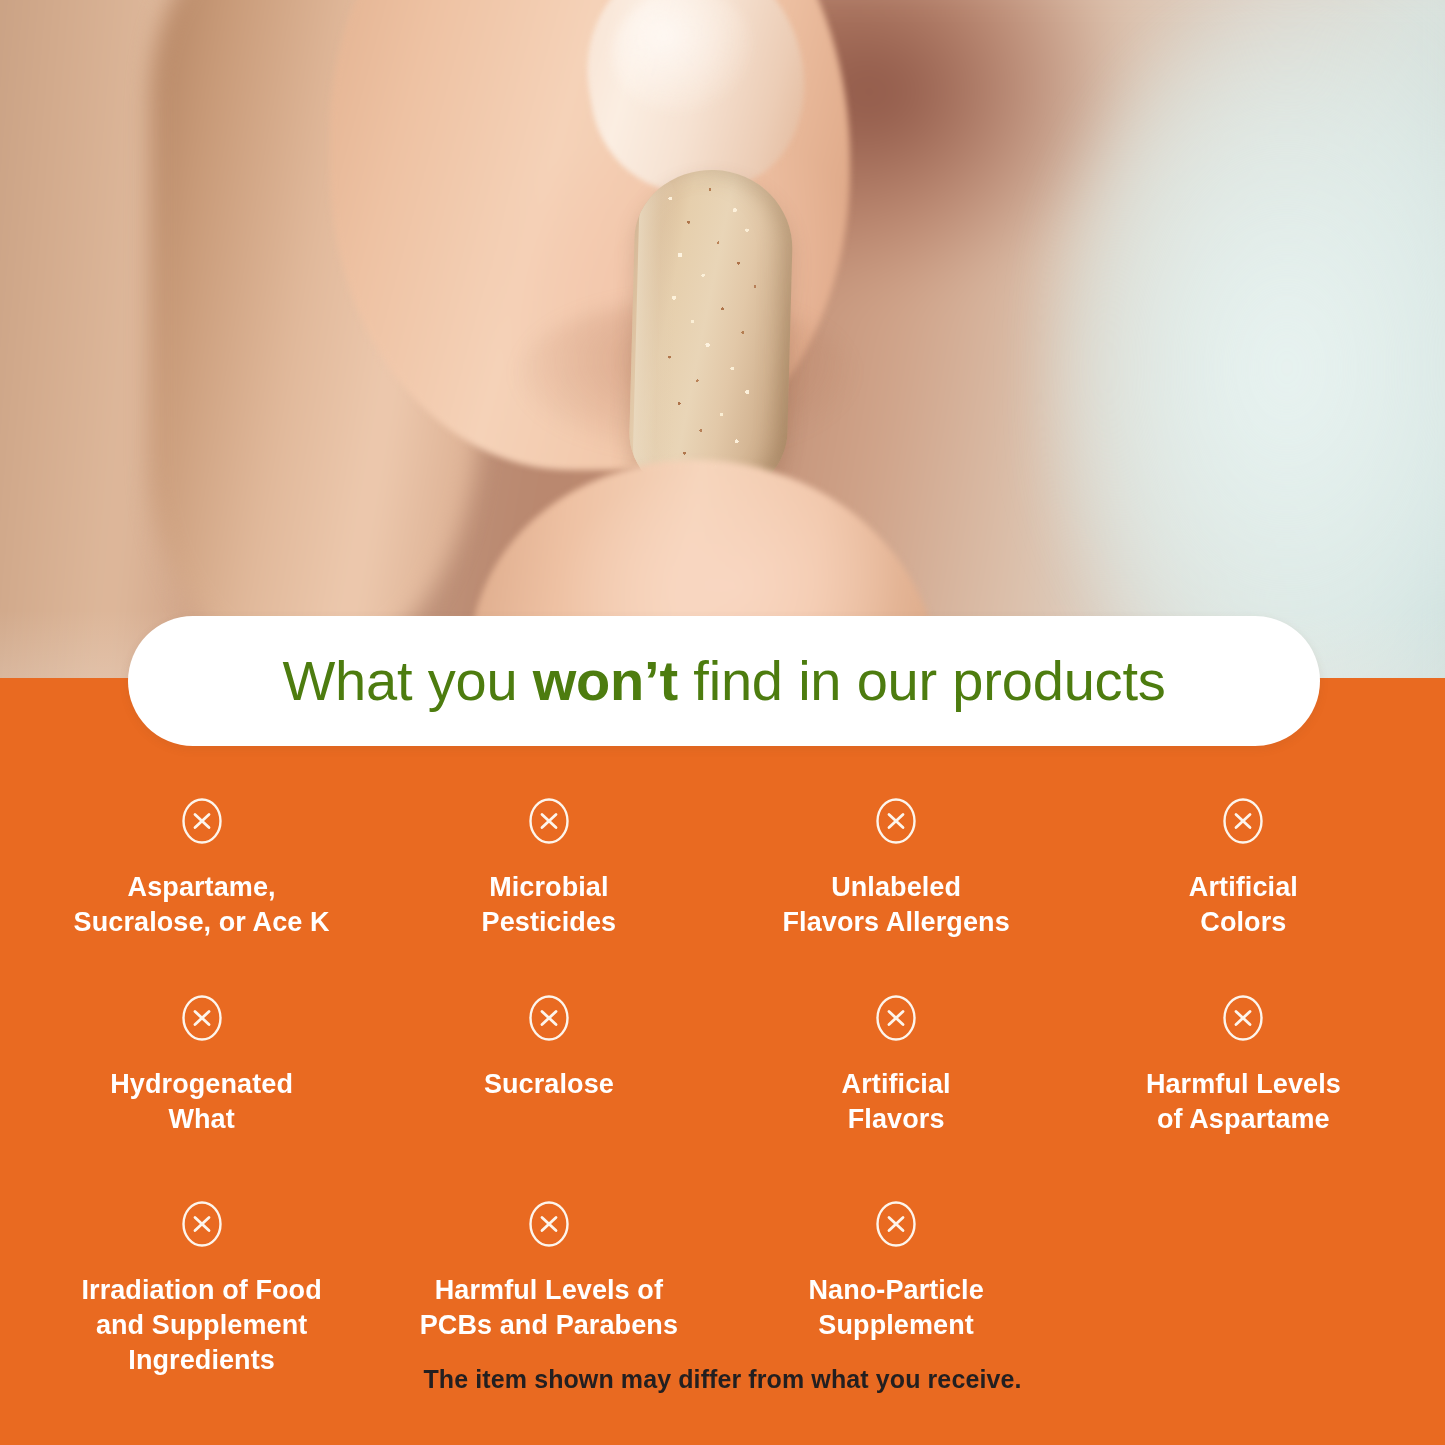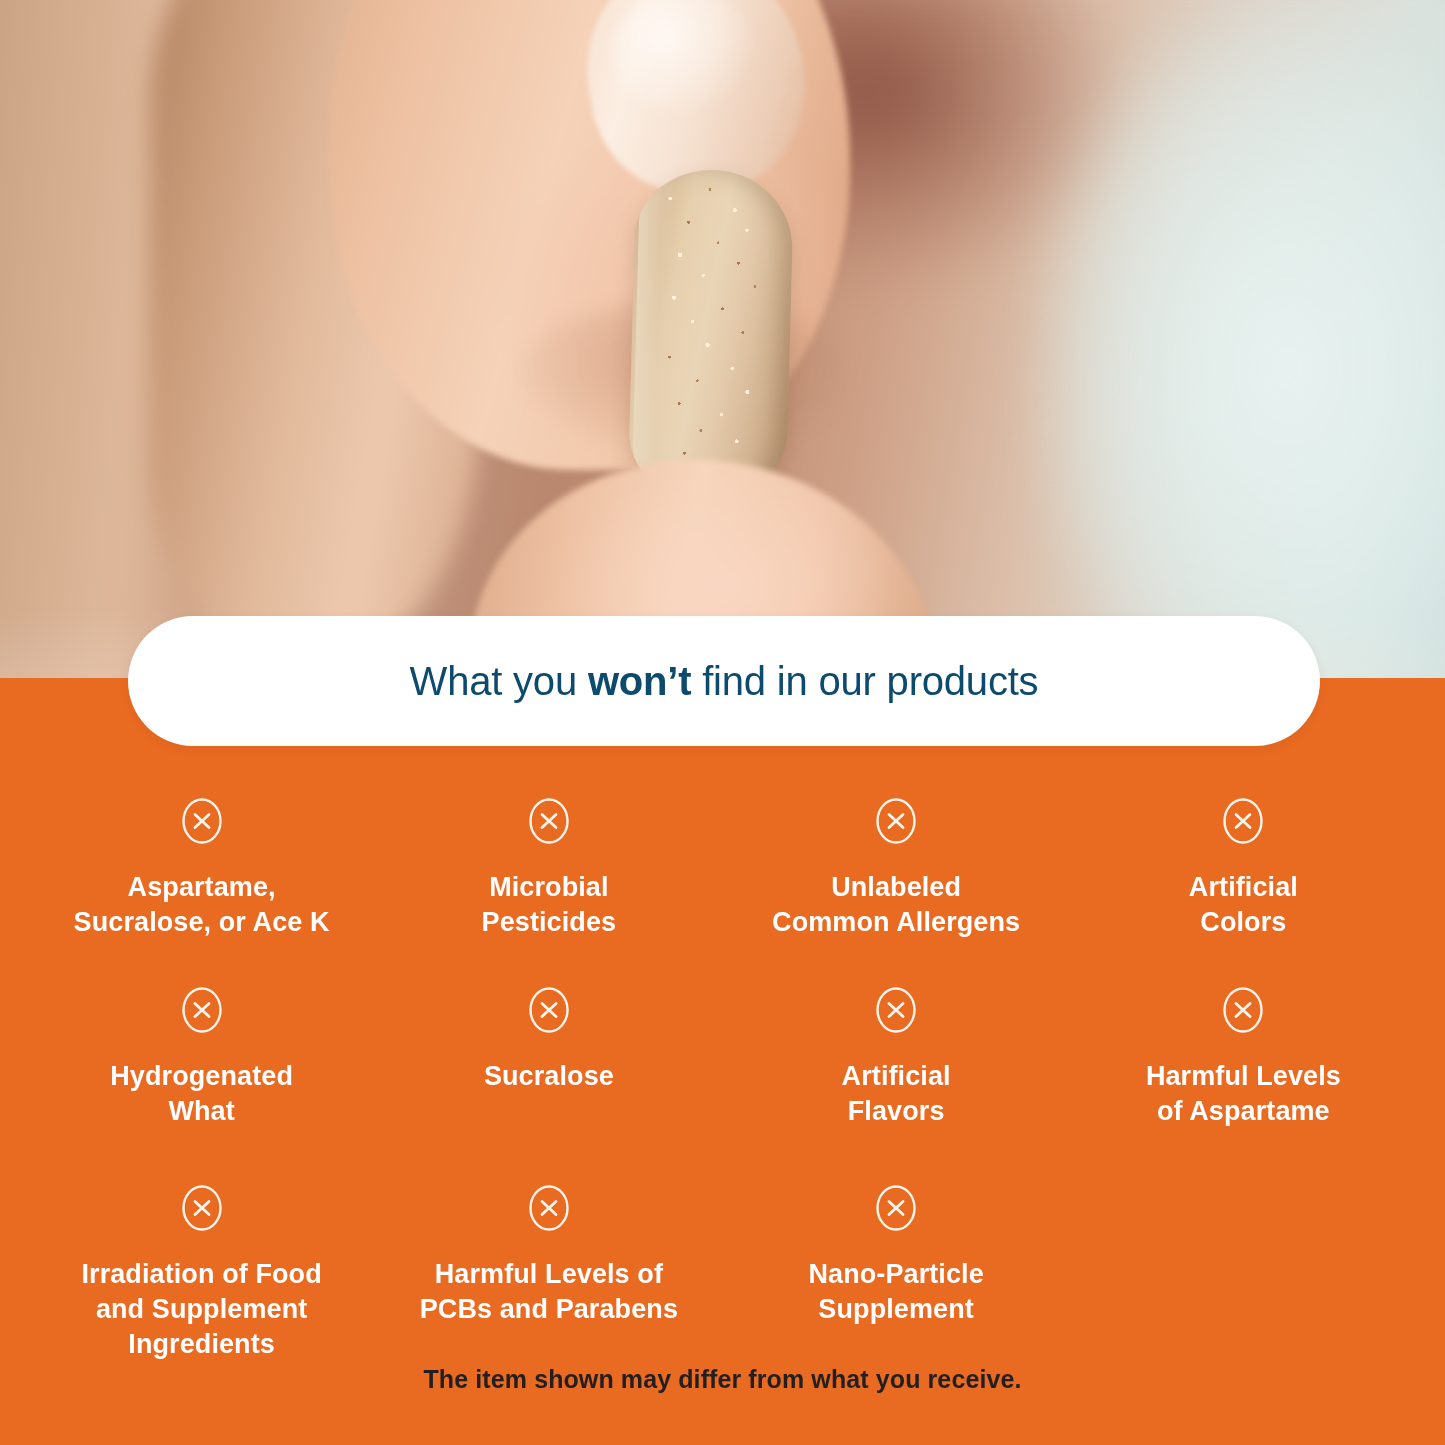--- a/index.html
+++ b/index.html
@@ -242,39 +242,39 @@
     height: 130px;
     background: #ffffff;
     border-radius: 65px;
     display: flex;
     align-items: center;
     justify-content: center;
     box-shadow: 0 3px 10px rgba(120,70,40,0.10);
     z-index: 5;
   }
   .heading-text {
-    font-size: 40px;
-    color: #0c4a6e;
+    font-size: 56px;
+    color: #4d7c0f;
     letter-spacing: -0.2px;
     white-space: nowrap;
     font-weight: 500;
     line-height: 1;
   }
   .heading-text .light { font-weight: 500; }
   .heading-text .strong { font-weight: 800; }
 
   
   .grid {
     position: absolute;
     left: 0;
     top: 786px;
     width: 1445px;
     display: grid;
     grid-template-columns: repeat(4, 1fr);
-    row-gap: 8px;
+    row-gap: 16px;
     padding: 0 28px;
     box-sizing: border-box;
   }
   .cell {
     display: flex;
     flex-direction: column;
     align-items: center;
     padding-top: 10px;
   }
   .cell-r0 { height: 171px; }
@@ -358,21 +358,21 @@
       <div class="item-label">Microbial
 Pesticides</div>
     </div>
     <div class="cell cell-r0">
       <svg class="x-icon" viewBox="0 0 44 50">
           <ellipse cx="22" cy="25" rx="18.5" ry="21.5" fill="none" stroke="#fdf5ec" stroke-width="2.4"></ellipse>
           <line x1="15" y1="18.5" x2="29" y2="31.5" stroke="#fdf5ec" stroke-width="2.8" stroke-linecap="round"></line>
           <line x1="29" y1="18.5" x2="15" y2="31.5" stroke="#fdf5ec" stroke-width="2.8" stroke-linecap="round"></line>
         </svg>
       <div class="item-label">Unlabeled
-Common Allergens</div>
+Flavors Allergens</div>
     </div>
     <div class="cell cell-r0">
       <svg class="x-icon" viewBox="0 0 44 50">
           <ellipse cx="22" cy="25" rx="18.5" ry="21.5" fill="none" stroke="#fdf5ec" stroke-width="2.4"></ellipse>
           <line x1="15" y1="18.5" x2="29" y2="31.5" stroke="#fdf5ec" stroke-width="2.8" stroke-linecap="round"></line>
           <line x1="29" y1="18.5" x2="15" y2="31.5" stroke="#fdf5ec" stroke-width="2.8" stroke-linecap="round"></line>
         </svg>
       <div class="item-label">Artificial
 Colors</div>
     </div>

